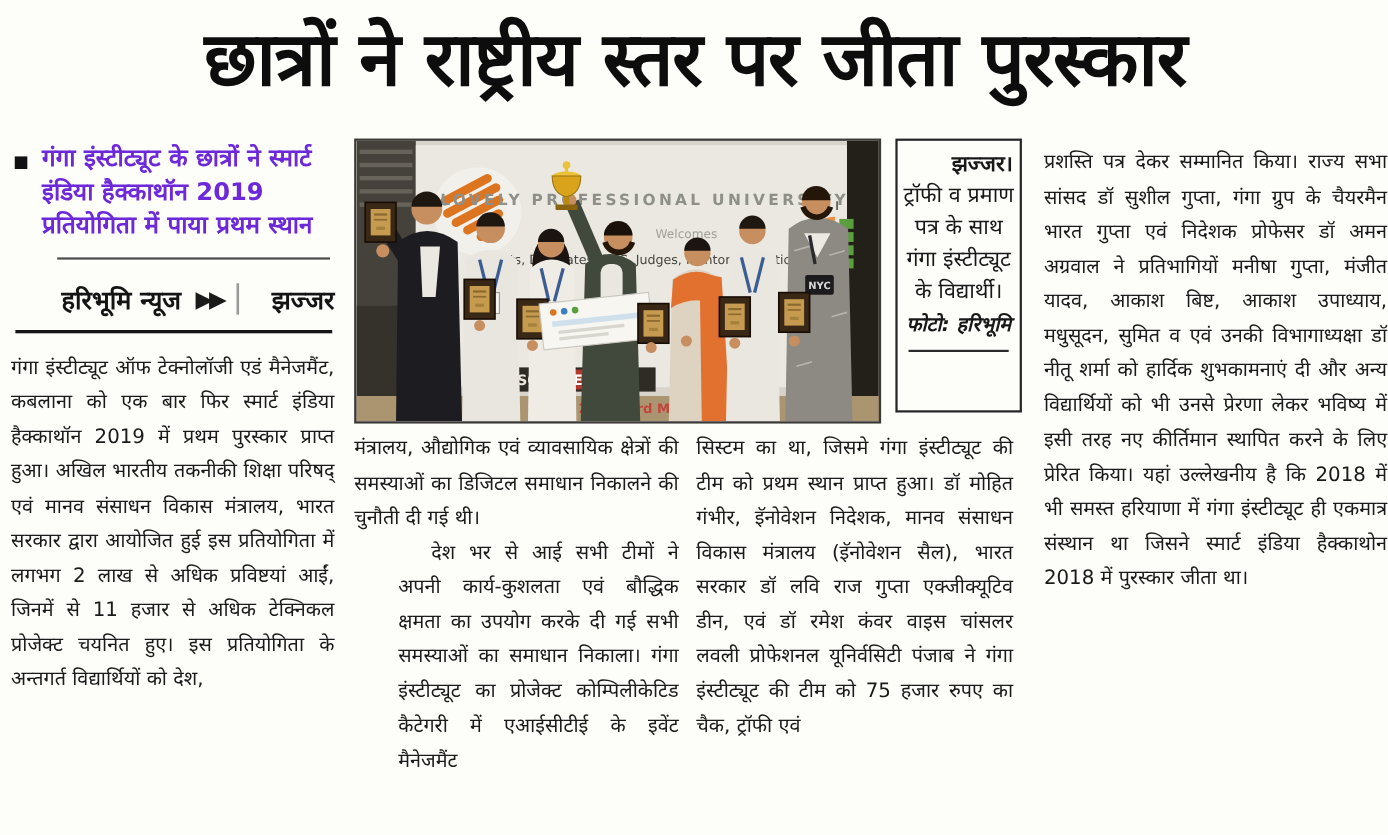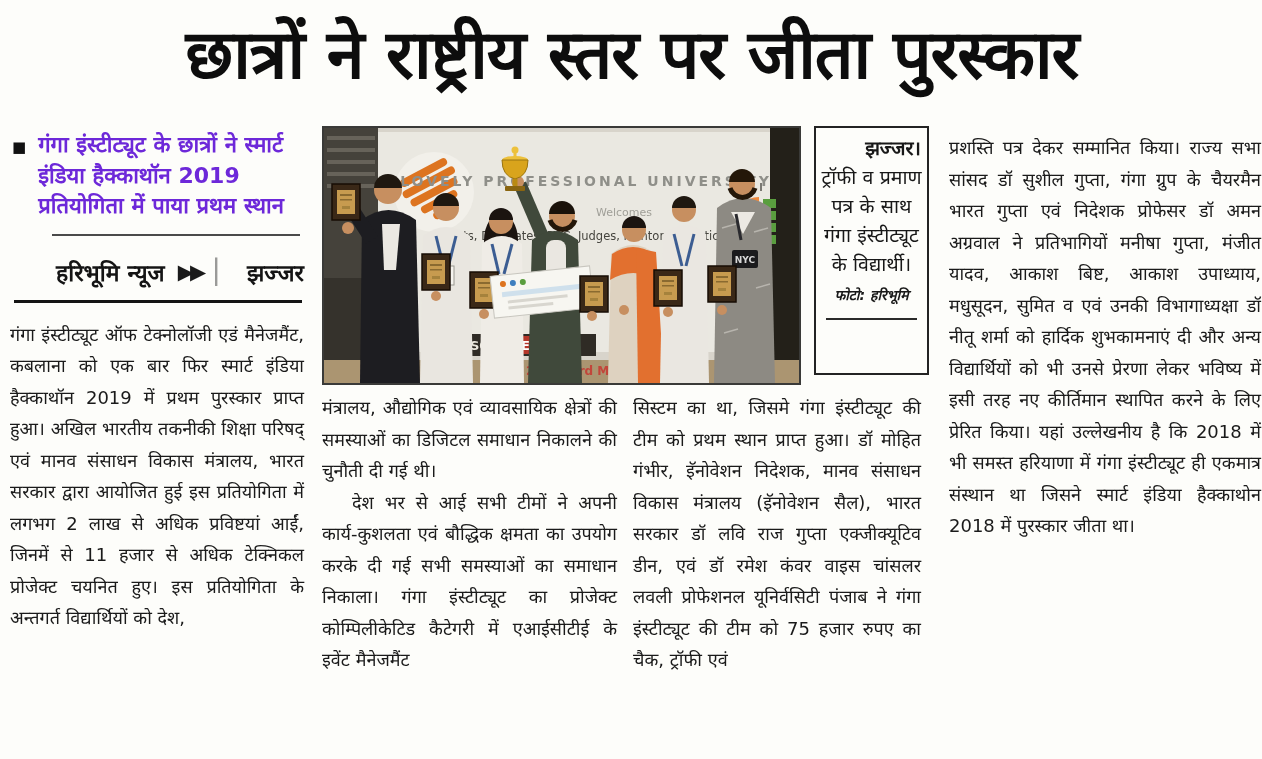--- a/index.html
+++ b/index.html
@@ -19,21 +19,21 @@
   }
 
   .content { display:flex; gap:18px; margin-top:4px; }
   .col1 { width:294px; flex:none; }
   .middle { width:609px; flex:none; }
   .col4 { width:312px; flex:none; }
 
   .body-text {
     font-size:18px; line-height:31.5px; text-align:justify; color:#1a1a1a;
   }
-  .indent { text-indent:30px; }
+  .indent { text-indent:30px;margin-left:40px; }
 
   
   .summary { display:flex; gap:12px; padding:4px 0 0 2px; }
   .summary .bullet { font-size:15px; line-height:30px; color:#111; flex:none; padding-top:2px;}
   .summary-text { font-size:22px; font-weight:bold; line-height:30.5px; color:#6d28d9; }
   .rule-thin { border-top:2px solid #4a4a4a; margin:12px 4px 20px 42px; }
   .byline { display:flex; align-items:center; gap:8px; padding-left:46px;
             font-size:23px; font-weight:bold; color:#141414; height:32px;justify-content:space-between; }
   .byline .arrows { color:#1a1a1a; letter-spacing:-4px; font-size:21px; }
   .byline .sep { color:#9a9a98; font-weight:bold; font-size:24px; }
@@ -44,21 +44,21 @@
   .photo-frame {
     width:479px; height:259px; border:2px solid #3a3a38; flex:none;
     background:#d8d4cb; overflow:hidden;
   }
   .caption-box {
     width:115px; height:249px; border:2px solid #232323; flex:none;
     padding:6px 4px; text-align:center;
     font-size:19.5px; line-height:29px; color:#181818;
   }
   .cap-loc { font-weight:bold;margin-left:43px; }
-  .cap-credit { font-weight:bold; font-style:italic; font-size:14px; margin-top:2px; }
+  .cap-credit { font-weight:bold; font-style:italic; font-size:18px; margin-top:2px; }
   .cap-rule { border-top:2px solid #2a2a2a; margin:8px 6px 0 6px; }
 
   .mid-cols { display:flex; gap:16px; margin-top:7px; }
   .mcol.c2 { width:295px; flex:none; }
   .mcol.c3 { width:288px; flex:none; }
 
   .col4 .body-text { padding-top:6px; }
 
   svg text { font-family:"DejaVu Sans", sans-serif; }
 </style>

